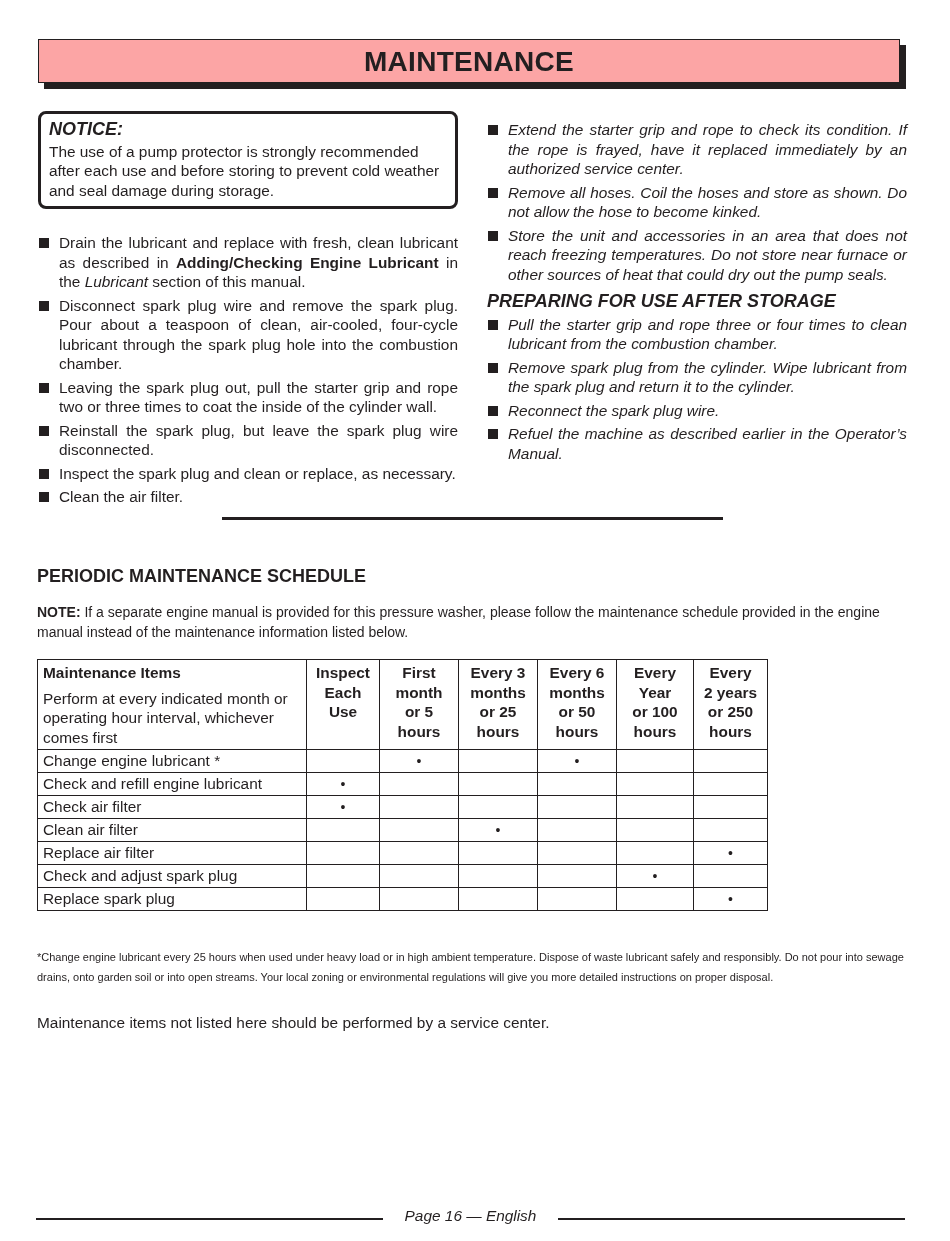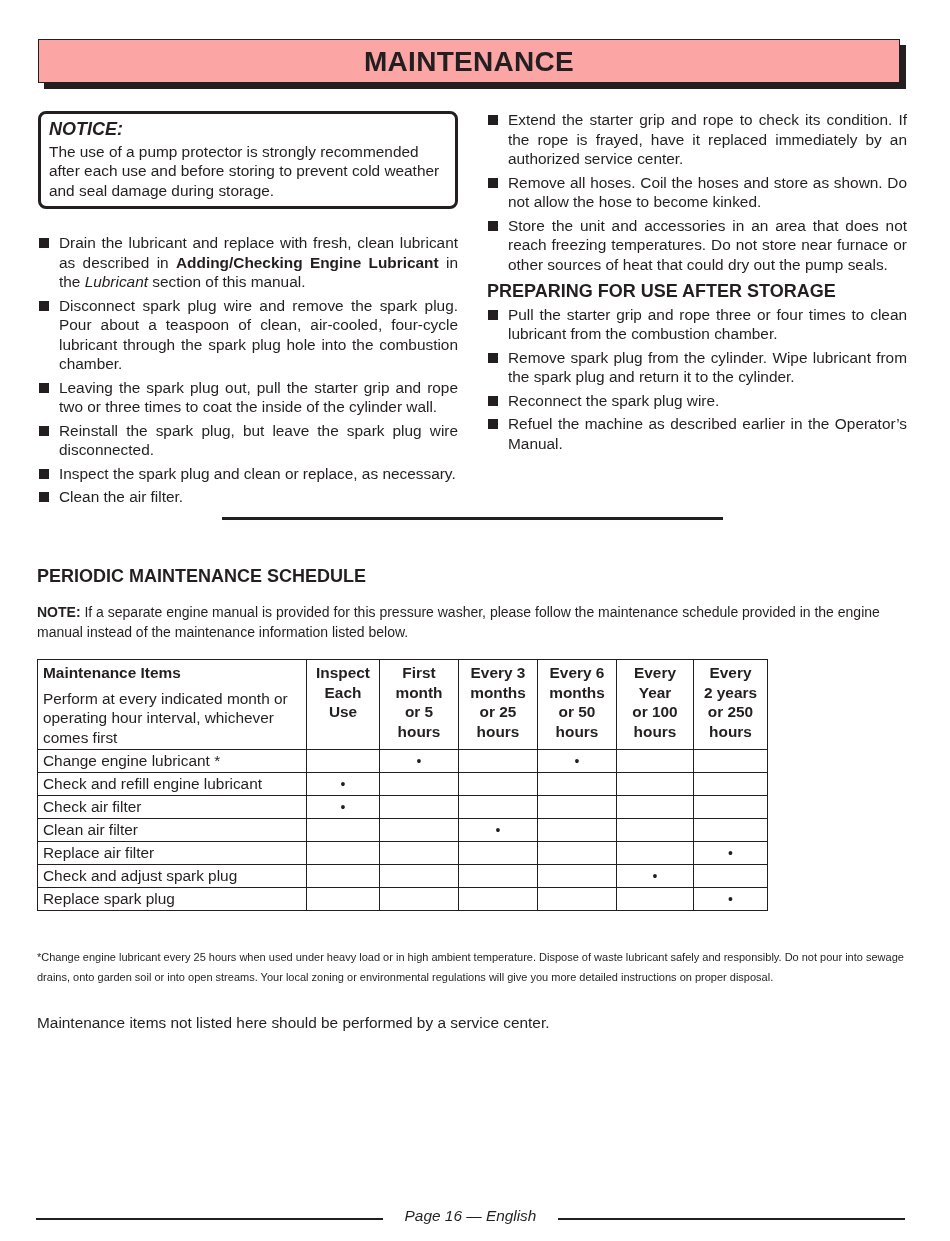--- a/index.html
+++ b/index.html
@@ -4,21 +4,21 @@
 <style>
   html, body { margin:0; padding:0; background:#fff; }
   body { width:950px; height:1241px; position:relative; font-family:"Liberation Sans", sans-serif; color:#231f20; overflow:hidden; }
   .title-wrap { position:absolute; left:38px; top:39px; width:862px; height:44px; }
   .title-shadow { position:absolute; left:6px; top:6px; width:862px; height:44px; background:#231f20; }
   .title-box { position:absolute; left:0; top:0; width:860px; height:42px; border:1px solid #231f20; background:#fca5a5; text-align:center; }
   .title-box span { font-size:28px; font-weight:bold; line-height:44px; letter-spacing:0.3px; }
 
   .col { position:absolute; font-size:15.4px; line-height:19.5px; }
   .col-left { left:38px; top:111px; width:420px; }
-  .col-right { left:487px; top:110px; width:420px; }
+  .col-right { left:487px; top:120px; width:420px;font-style:italic; }
 
   .notice { border:3px solid #231f20; border-radius:8px; padding:6px 8px 6px 8px; margin-bottom:24px; }
   .notice h3 { margin:0 0 2px 0; font-size:18px; font-style:italic; font-weight:bold; }
   .notice p { margin:0; font-size:15.4px; line-height:19.5px; }
 
   ul.blist { list-style:none; margin:0; padding:0; }
   ul.blist li { position:relative; padding-left:21px; margin-bottom:4px; text-align:justify; }
   .bullet { position:absolute; left:1px; top:5px; width:10px; height:10px; background:#231f20; }
 
   h2.sub { font-size:18px; font-weight:bold; margin:8px 0 3px 0; }

